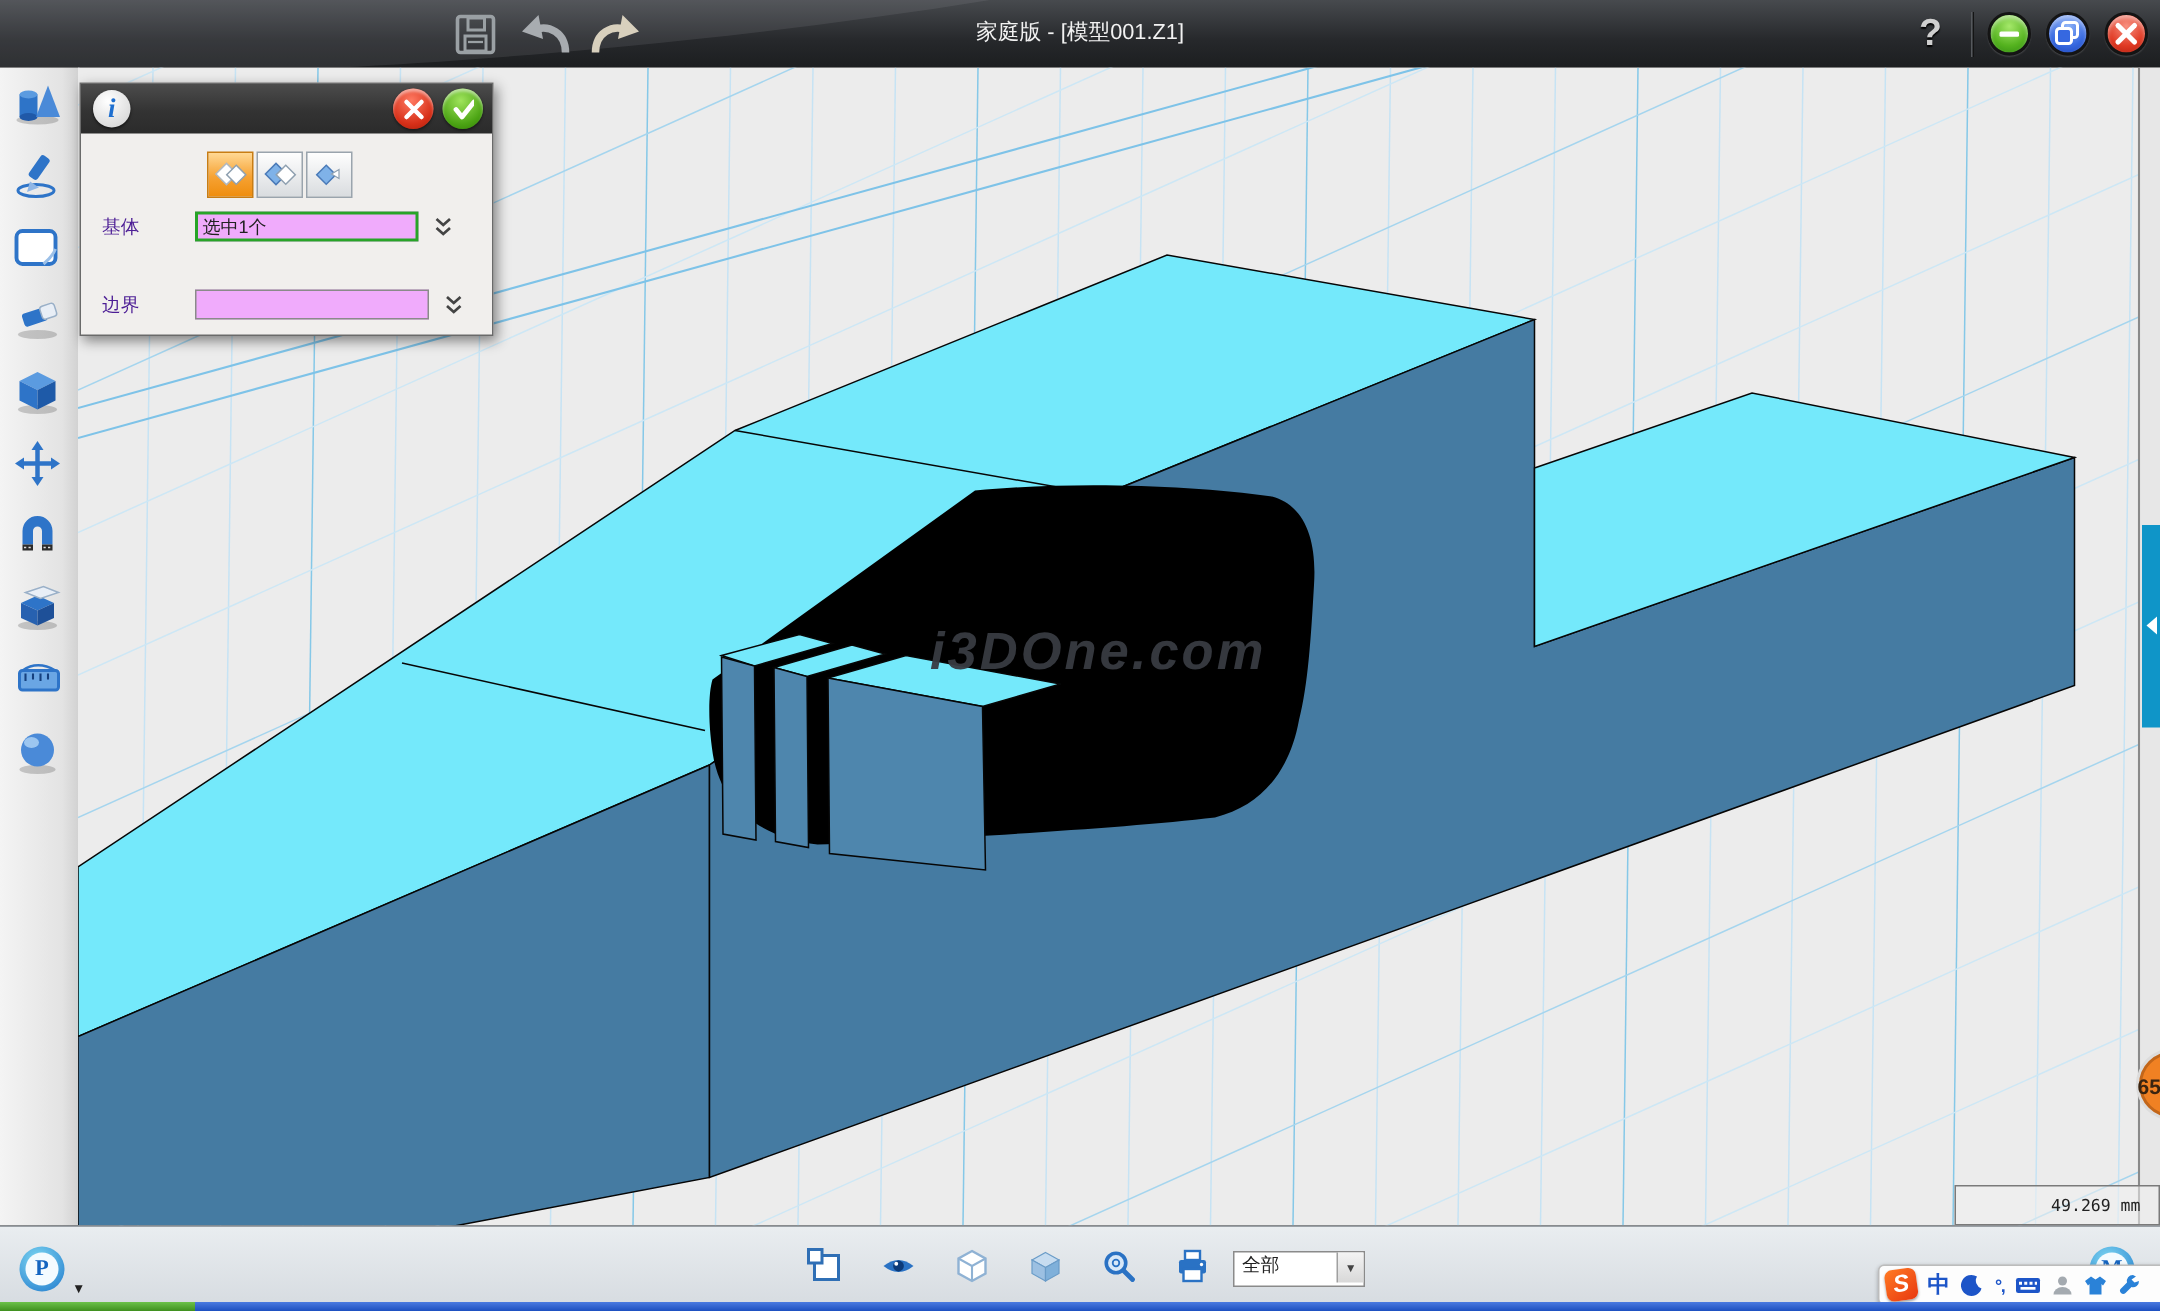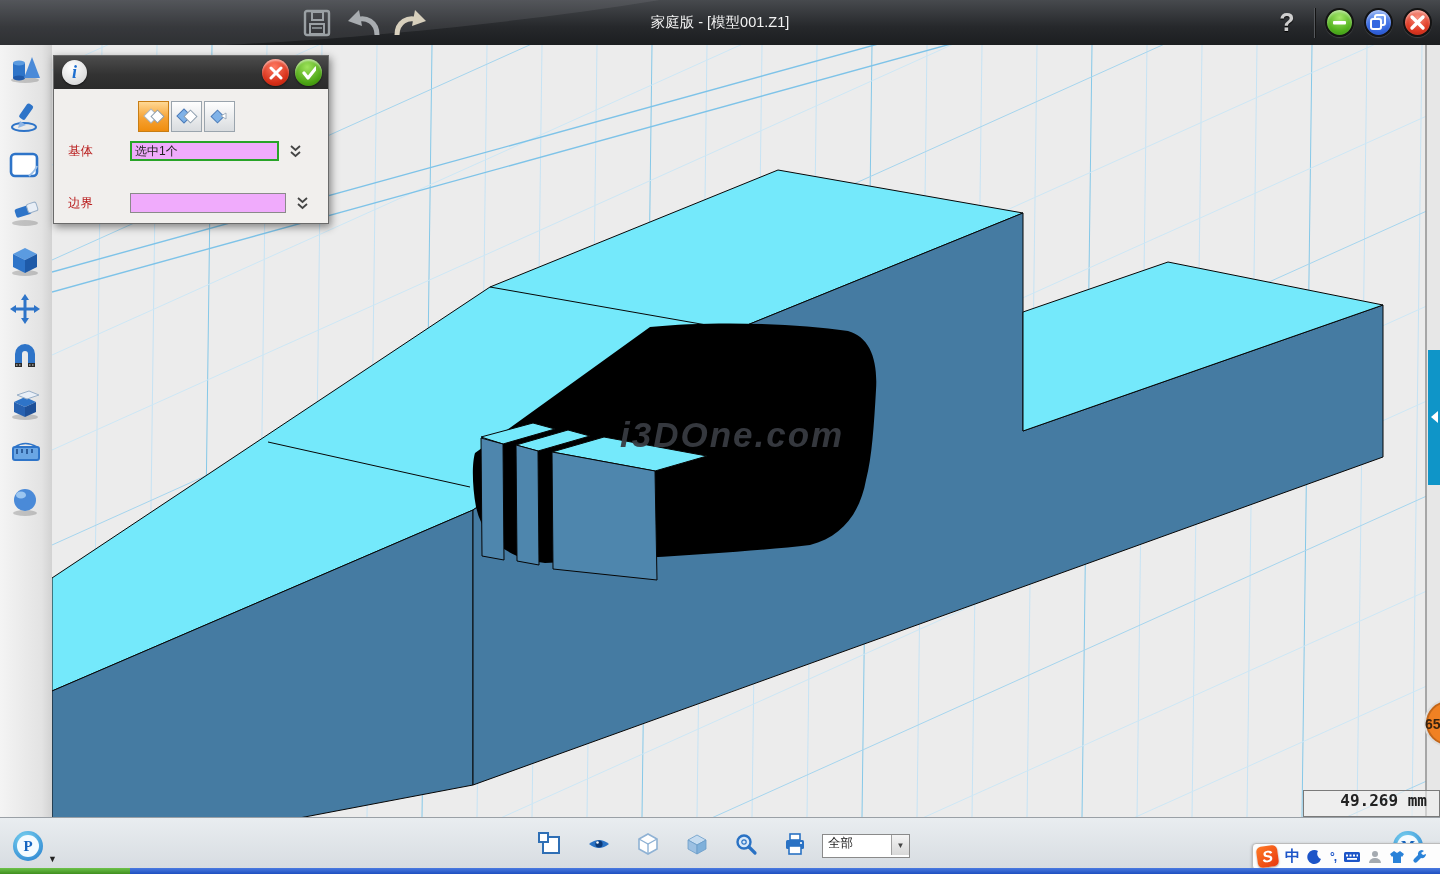--- a/index.html
+++ b/index.html
@@ -36,44 +36,44 @@
     border-right:1px solid #7e8killed4;border-right:1px solid #7f848a;}
   .side-item{width:52px;height:48px;display:flex;align-items:center;justify-content:center;
     background:none;border:none;cursor:pointer;padding:0;}
 
   
   .viewport{position:absolute;left:52px;top:45px;width:1388px;height:772px;background:#ececec;overflow:hidden;}
   .viewport svg.scene{position:absolute;inset:0;}
   .watermark{position:absolute;left:568px;top:370px;font-size:35px;font-style:italic;font-weight:bold;
     letter-spacing:2px;color:#383b42;opacity:.95;pointer-events:none;}
   .measure-box{position:absolute;right:0;bottom:0;width:137px;height:27px;border:1px solid #7a7a7a;
-    background:rgba(240,240,240,.55);display:flex;justify-content:flex-end;
+    background:rgba(240,240,240,.55);display:flex;align-items:center;justify-content:flex-end;
     padding-right:12px;box-sizing:border-box;font-family:"DejaVu Sans Mono",monospace;
-    font-size:16px;color:#222;font-weight:bold;}
+    font-size:11px;color:#222;}
 
   
   .dialog{position:absolute;left:53px;top:55px;width:274px;height:167px;background:#f1efed;
     border:1px solid #6a6a6a;box-shadow:2px 3px 8px rgba(0,0,0,.45);}
   .dlg-head{position:absolute;left:0;top:0;right:0;height:33px;
     background:linear-gradient(#4c4c4c,#333 55%,#2b2b2b);display:flex;align-items:center;}
   .dlg-info{width:25px;height:25px;border-radius:50%;margin-left:8px;
     background:radial-gradient(circle at 40% 30%,#fff,#cfcfcf);display:flex;align-items:center;justify-content:center;
     font-family:"Liberation Serif",serif;font-style:italic;font-weight:bold;color:#1e6fd0;font-size:18px;
     box-shadow:0 1px 2px rgba(0,0,0,.6);}
   .dlg-head .spacer{flex:1;}
   .dlg-round{width:27px;height:27px;border-radius:50%;border:none;margin-right:6px;cursor:pointer;
     display:flex;align-items:center;justify-content:center;box-shadow:inset 0 2px 2px rgba(255,255,255,.5),0 1px 2px rgba(0,0,0,.5);}
   .dlg-round.cancel{background:radial-gradient(circle at 45% 30%,#ff7a62,#d62f18 65%,#a81d09);}
   .dlg-round.ok{background:radial-gradient(circle at 45% 30%,#9fe45c,#4ca414 65%,#2f7d05);}
   .mode-row{position:absolute;left:84px;top:45px;display:flex;gap:2px;}
   .mode-btn{width:31px;height:31px;border:1px solid #9aa4ad;cursor:pointer;
     background:linear-gradient(#fefefe,#d9dcdf);display:flex;align-items:center;justify-content:center;padding:0;}
   .mode-btn.active{background:linear-gradient(#ffd894,#f6a233 55%,#ef8d0e);border:1px solid #c87d14;}
   .fld-row{position:absolute;left:14px;height:22px;display:flex;align-items:center;}
-  .fld-label{width:62px;font-size:12.5px;color:#b91c1c;}
+  .fld-label{width:62px;font-size:12.5px;color:#4c1d95;}
   .fld-input{width:141px;height:18px;border:1px solid #8a8a8a;background:#f0abfc;font-size:12px;
     color:#222;padding:0 3px;font-family:"Liberation Sans",sans-serif;}
   .fld-input.sel{border:2px solid #28a428;width:139px;height:16px;}
   .chev{margin-left:8px;background:none;border:none;cursor:pointer;padding:0;display:flex;}
 
   
   .bottombar{position:absolute;left:0;top:817px;width:1440px;height:51px;
     background:linear-gradient(#e9edf0,#d7dce1);border-top:1px solid #9aa0a6;}
   .badge{position:absolute;top:13px;width:30px;height:30px;border-radius:50%;
     background:radial-gradient(circle at 40% 30%,#7fd8f2,#1f78cc);display:flex;align-items:center;justify-content:center;}

